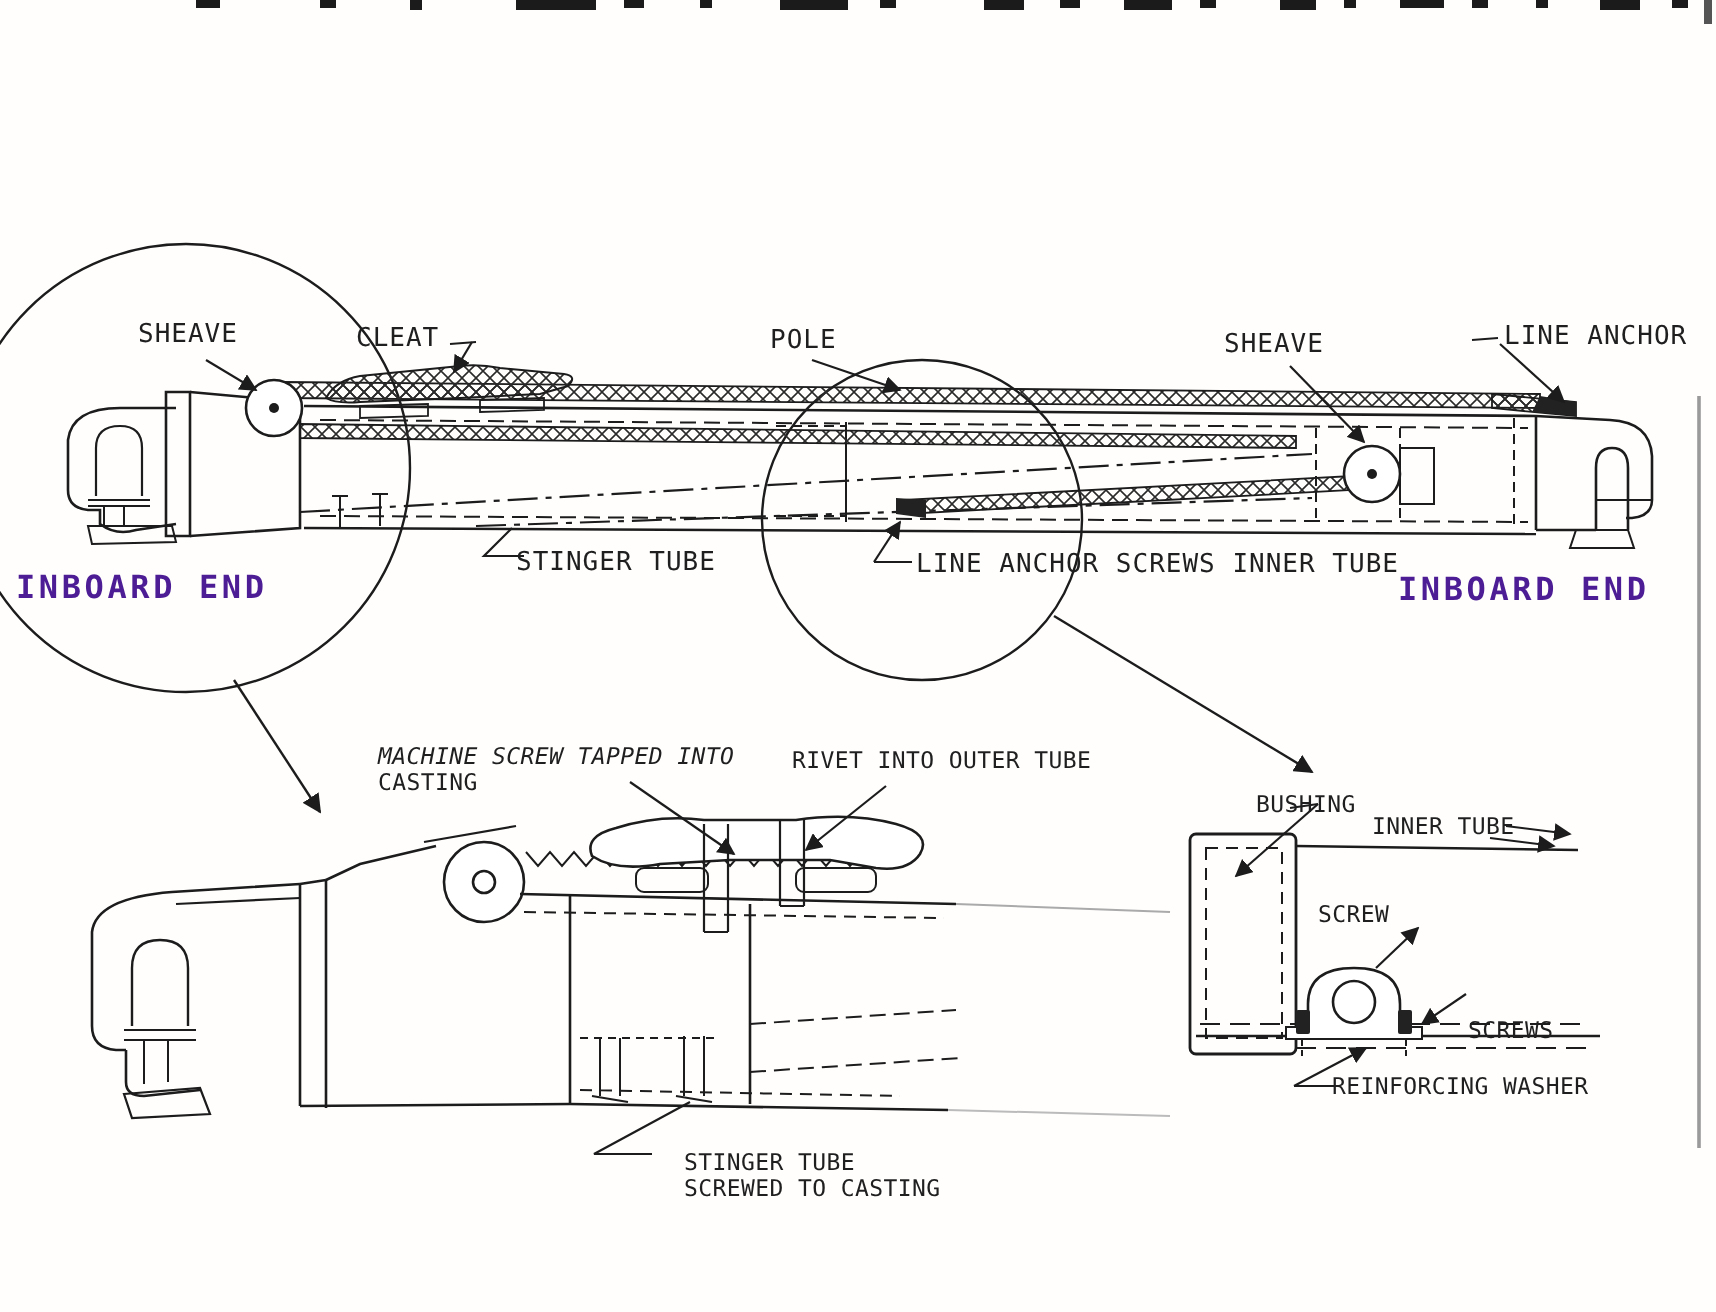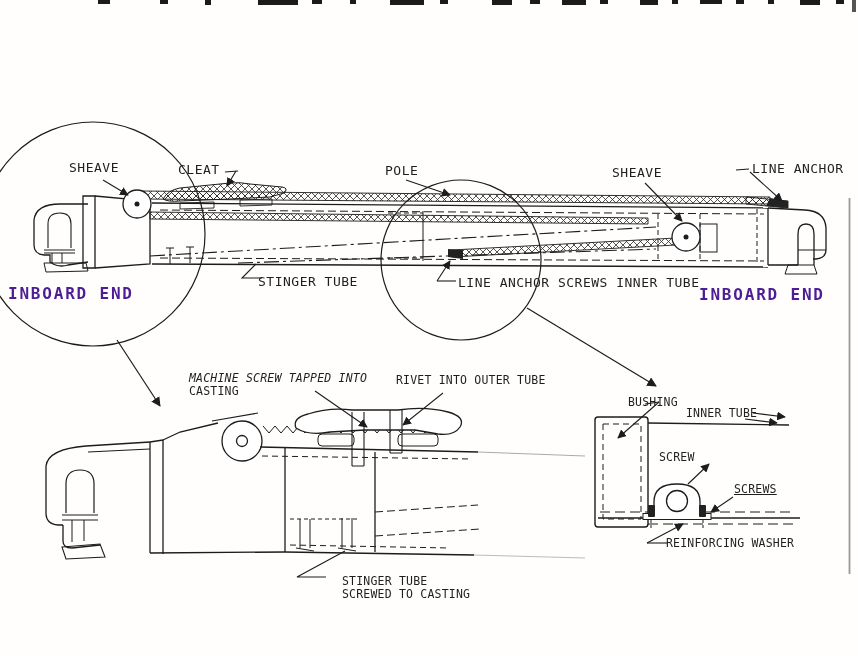--- a/index.html
+++ b/index.html
@@ -233,16 +233,16 @@
 
   <div class="lbl-sm" style="left:189px;top:373px;font-style:italic;">MACHINE SCREW TAPPED INTO</div>
   <div class="lbl-sm" style="left:189px;top:386px;">CASTING</div>
   <div class="lbl-sm" style="left:396px;top:375px;">RIVET INTO OUTER TUBE</div>
   <div class="lbl-sm" style="left:342px;top:576px;">STINGER TUBE</div>
   <div class="lbl-sm" style="left:342px;top:589px;">SCREWED TO CASTING</div>
 
   <div class="lbl-sm" style="left:596px;top:397px;margin-left:32px;">BUSHING</div>
   <div class="lbl-sm" style="left:686px;top:408px;">INNER TUBE</div>
   <div class="lbl-sm" style="left:659px;top:452px;">SCREW</div>
-  <div class="lbl-sm" style="left:734px;top:484px;text-decoration:underline;">SCREWS</div>
+  <div class="lbl-sm" style="left:734px;top:510px;">SCREWS</div>
   <div class="lbl-sm" style="left:666px;top:538px;">REINFORCING WASHER</div>
 
 </div>
 
 </body></html>

